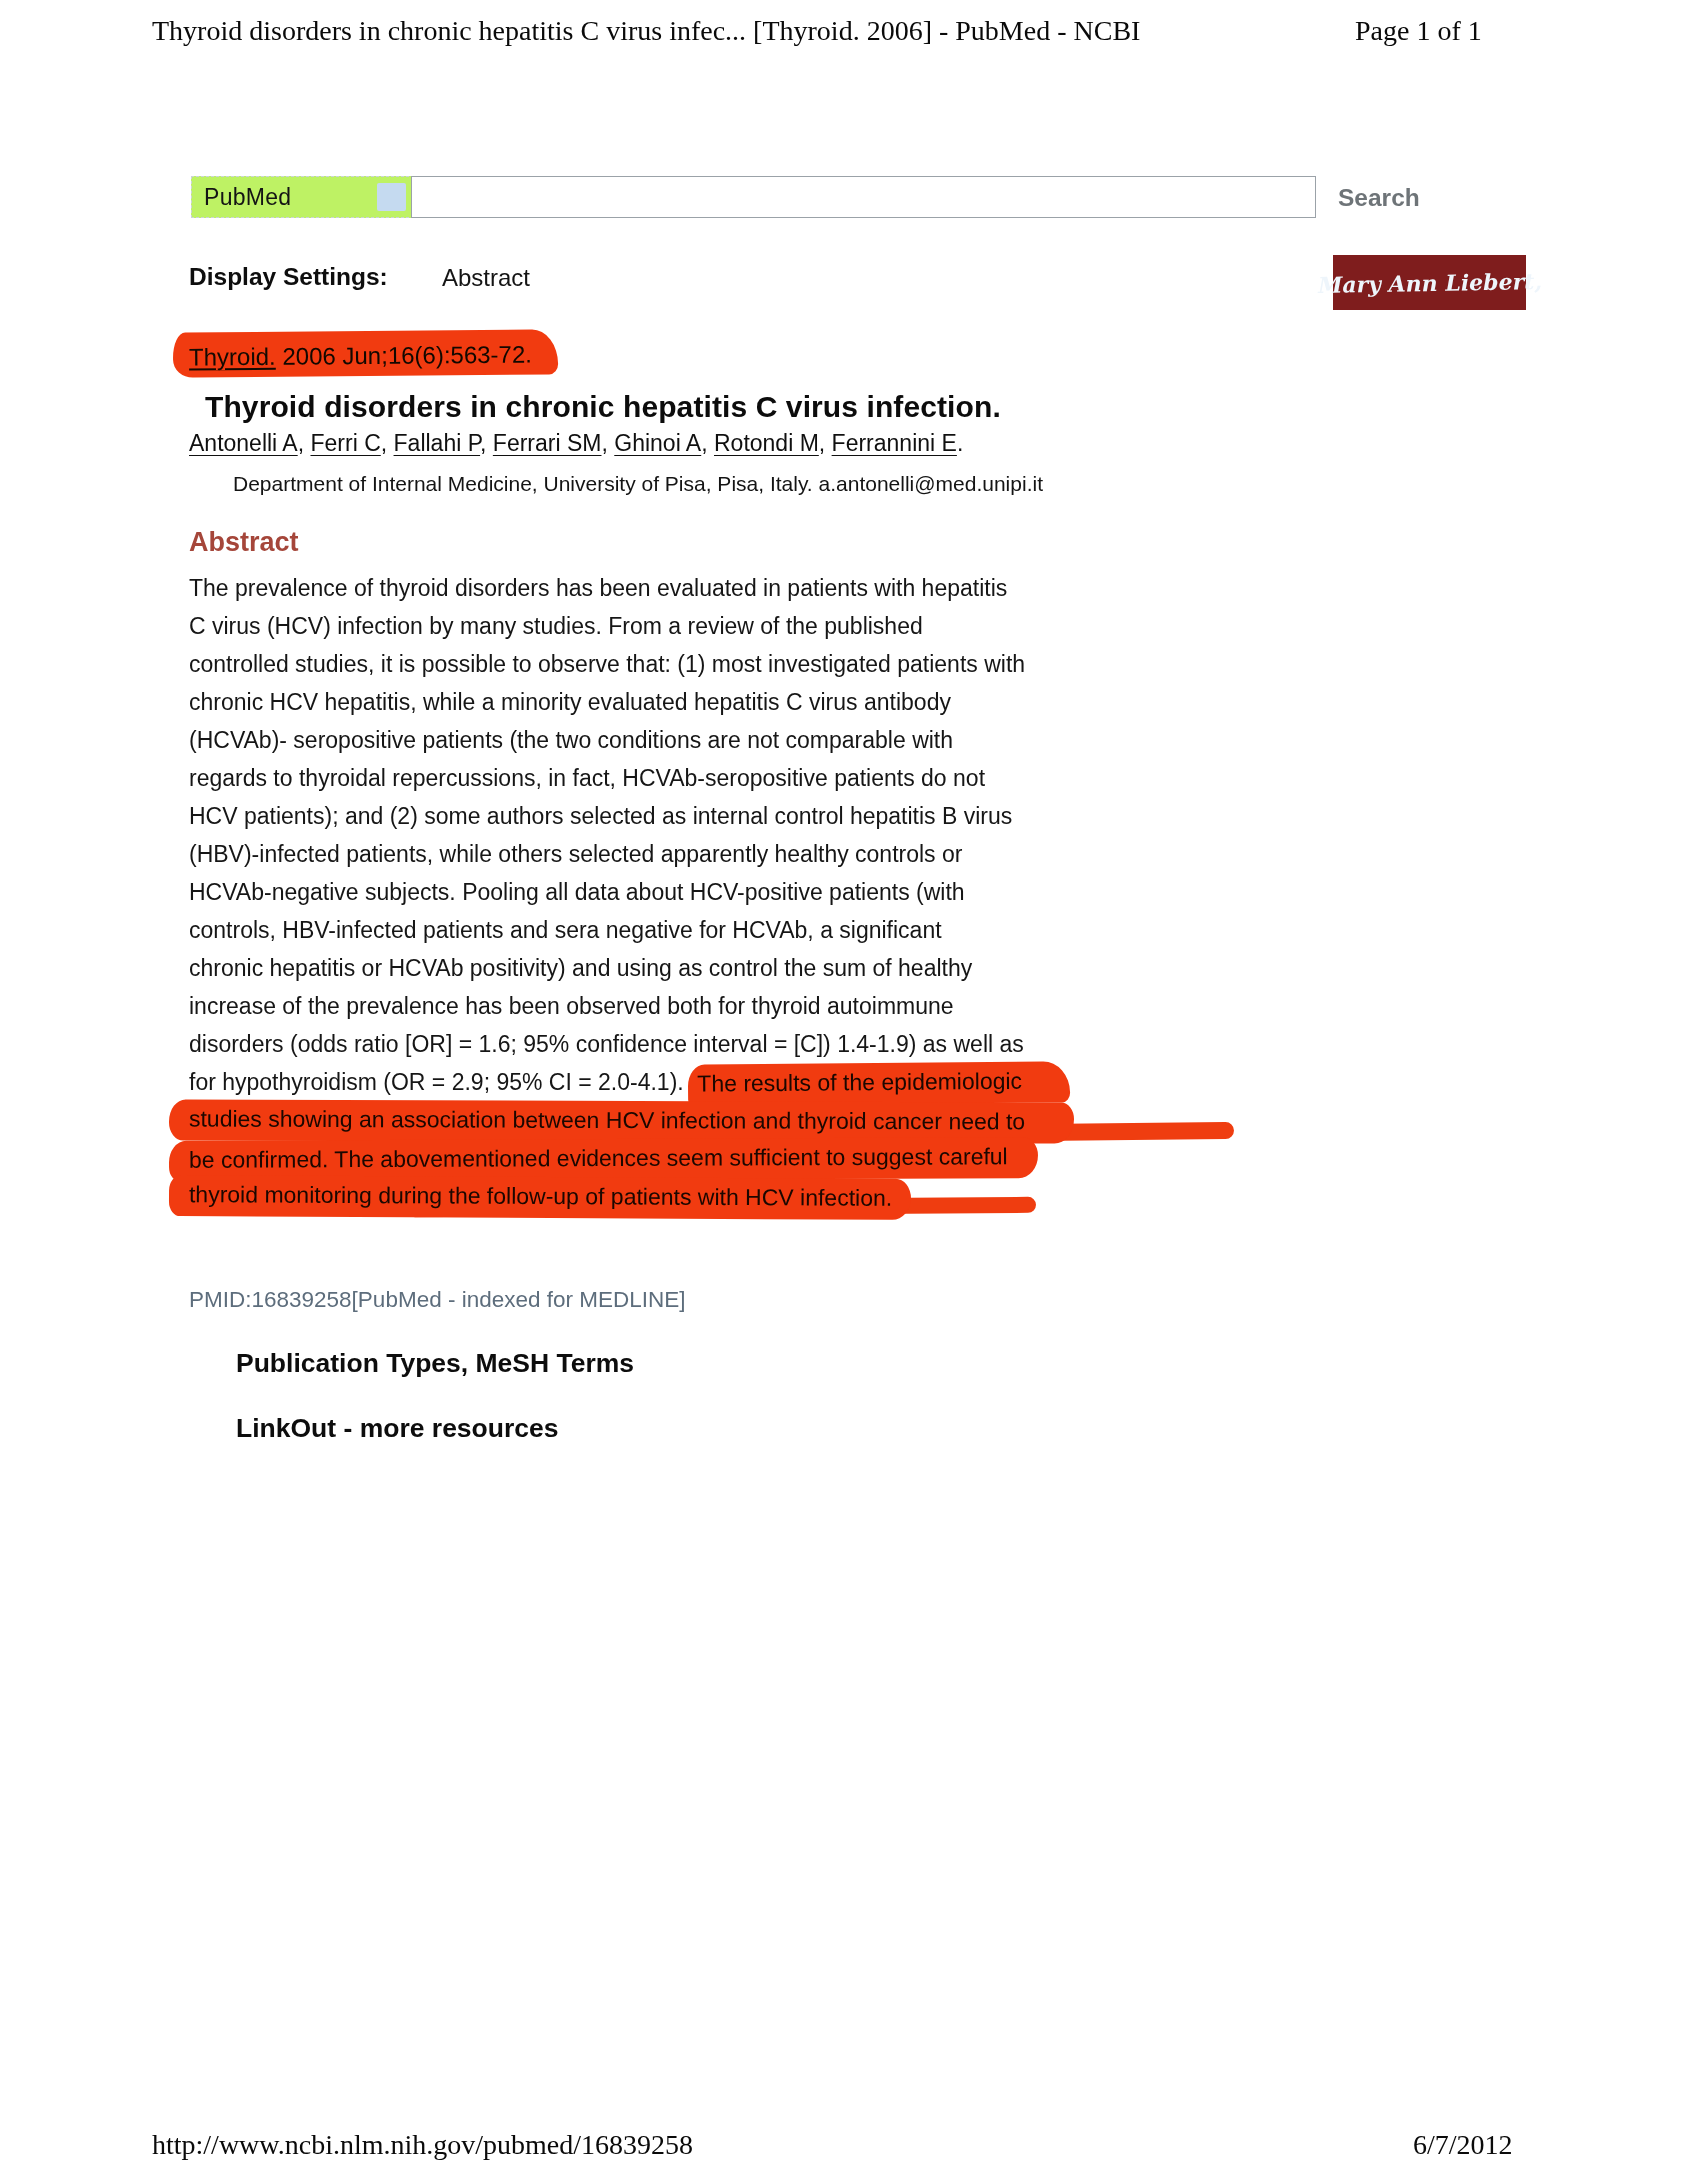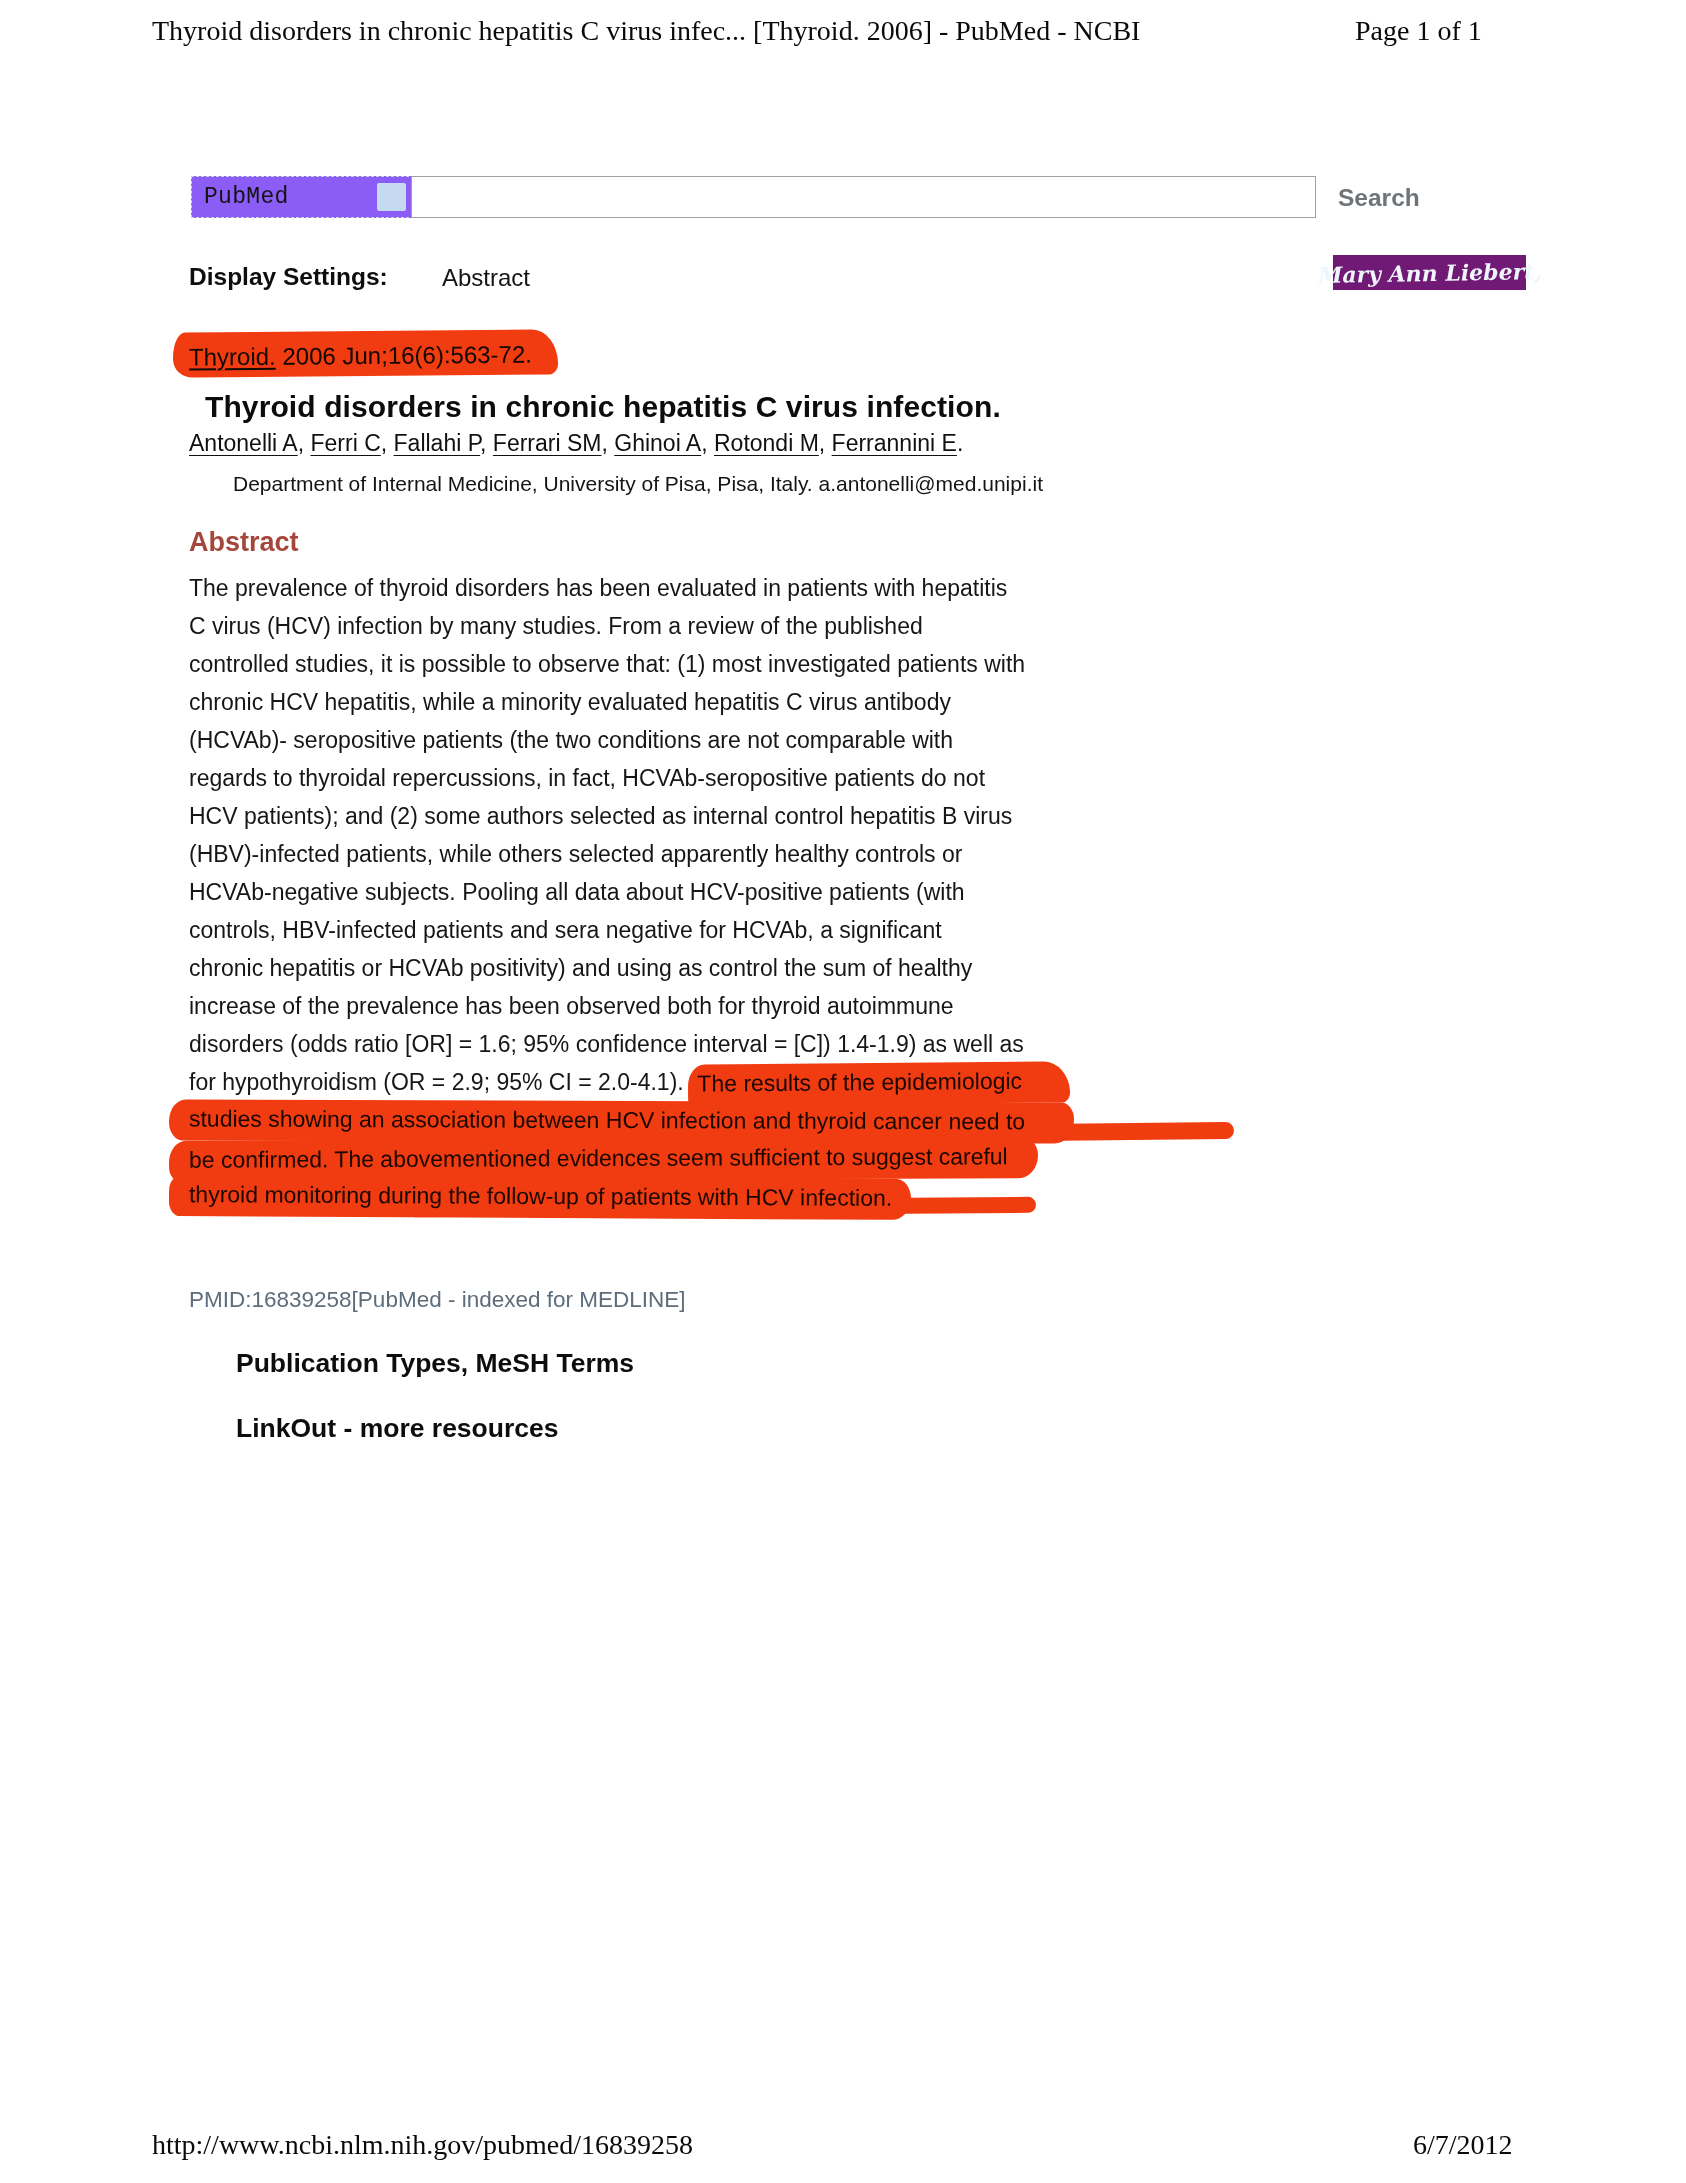--- a/index.html
+++ b/index.html
@@ -28,23 +28,22 @@
   }
   .print-footer-date{
     position:absolute;left:1413px;top:2129px;
     font-family:"Liberation Serif", serif;font-size:28px;color:#0a0a0a;
     white-space:nowrap;
   }
 
   
   .db-select{
     position:absolute;left:191px;top:176px;width:223px;height:42px;
-    border:1.3px dashed #ccd3d9;box-sizing:border-box;background:#8b5cf6;
+    border:1.3px dashed #ccd3d9;box-sizing:border-box;background:#bef264;
     cursor:pointer;
-    font-family:Liberation Mono, monospace;
   }
   .db-select-value{
     position:absolute;left:12px;top:7.3px;font-size:23px;color:#141414;
     letter-spacing:0.3px;
   }
   .db-arrow{
     position:absolute;right:6.6px;top:6px;width:29px;height:28px;
     background:#c5daf0;border-radius:2px;
   }
   .search-input{
@@ -63,22 +62,22 @@
   .disp-label{
     position:absolute;left:189px;top:263px;
     font-size:24.5px;font-weight:bold;color:#0e0e0e;cursor:pointer;
     white-space:nowrap;
   }
   .disp-value{
     position:absolute;left:442px;top:264px;
     font-size:24px;color:#141414;cursor:pointer;white-space:nowrap;
   }
   .liebert-logo{
-    position:absolute;left:1333px;top:255px;width:193px;height:35px;
-    background:#701a75;display:flex;align-items:center;justify-content:center;
+    position:absolute;left:1333px;top:255px;width:193px;height:55px;
+    background:#7f1d1d;display:flex;align-items:center;justify-content:center;
     cursor:pointer;
   }
   .liebert-logo span{
     font-family:"DejaVu Serif", serif;font-style:italic;font-weight:bold;
     font-size:22px;color:#eef5fb;white-space:nowrap;transform:rotate(-1deg);
   }
 
   
   .citation{
     position:absolute;left:189px;top:331px;font-size:24px;color:#120800;

